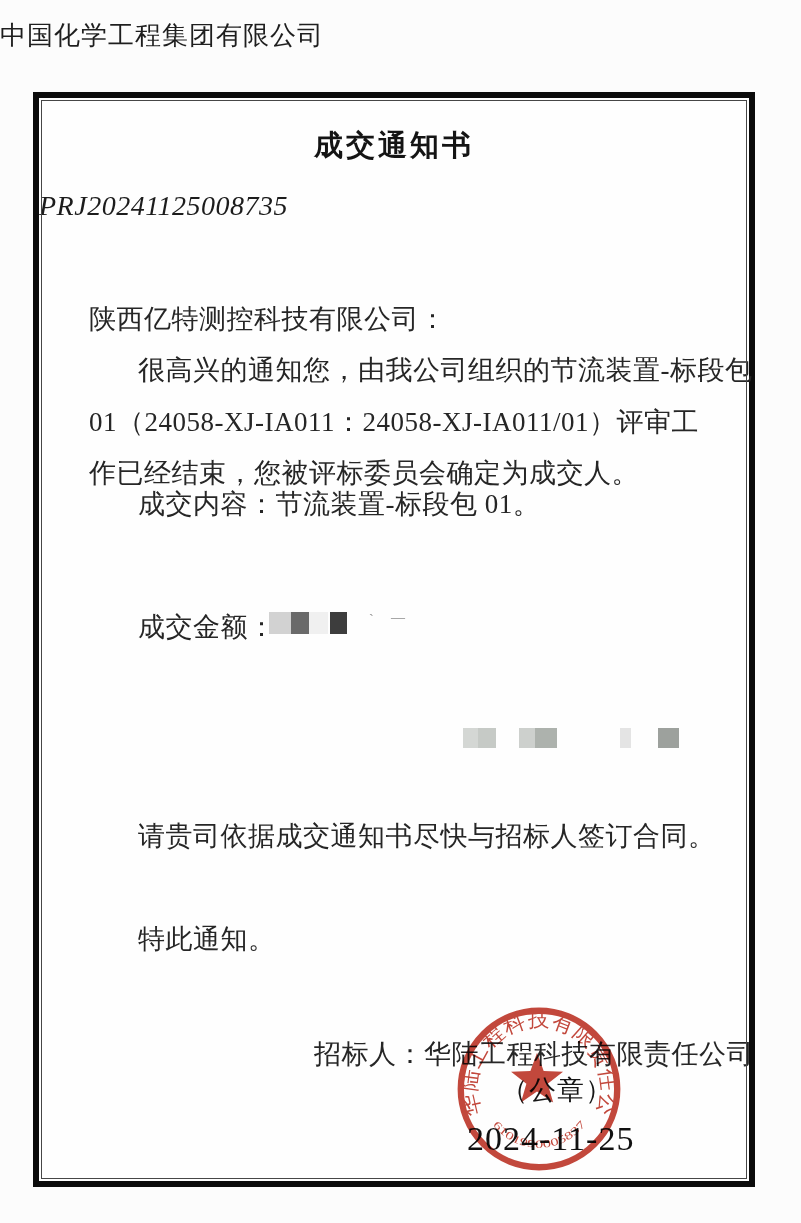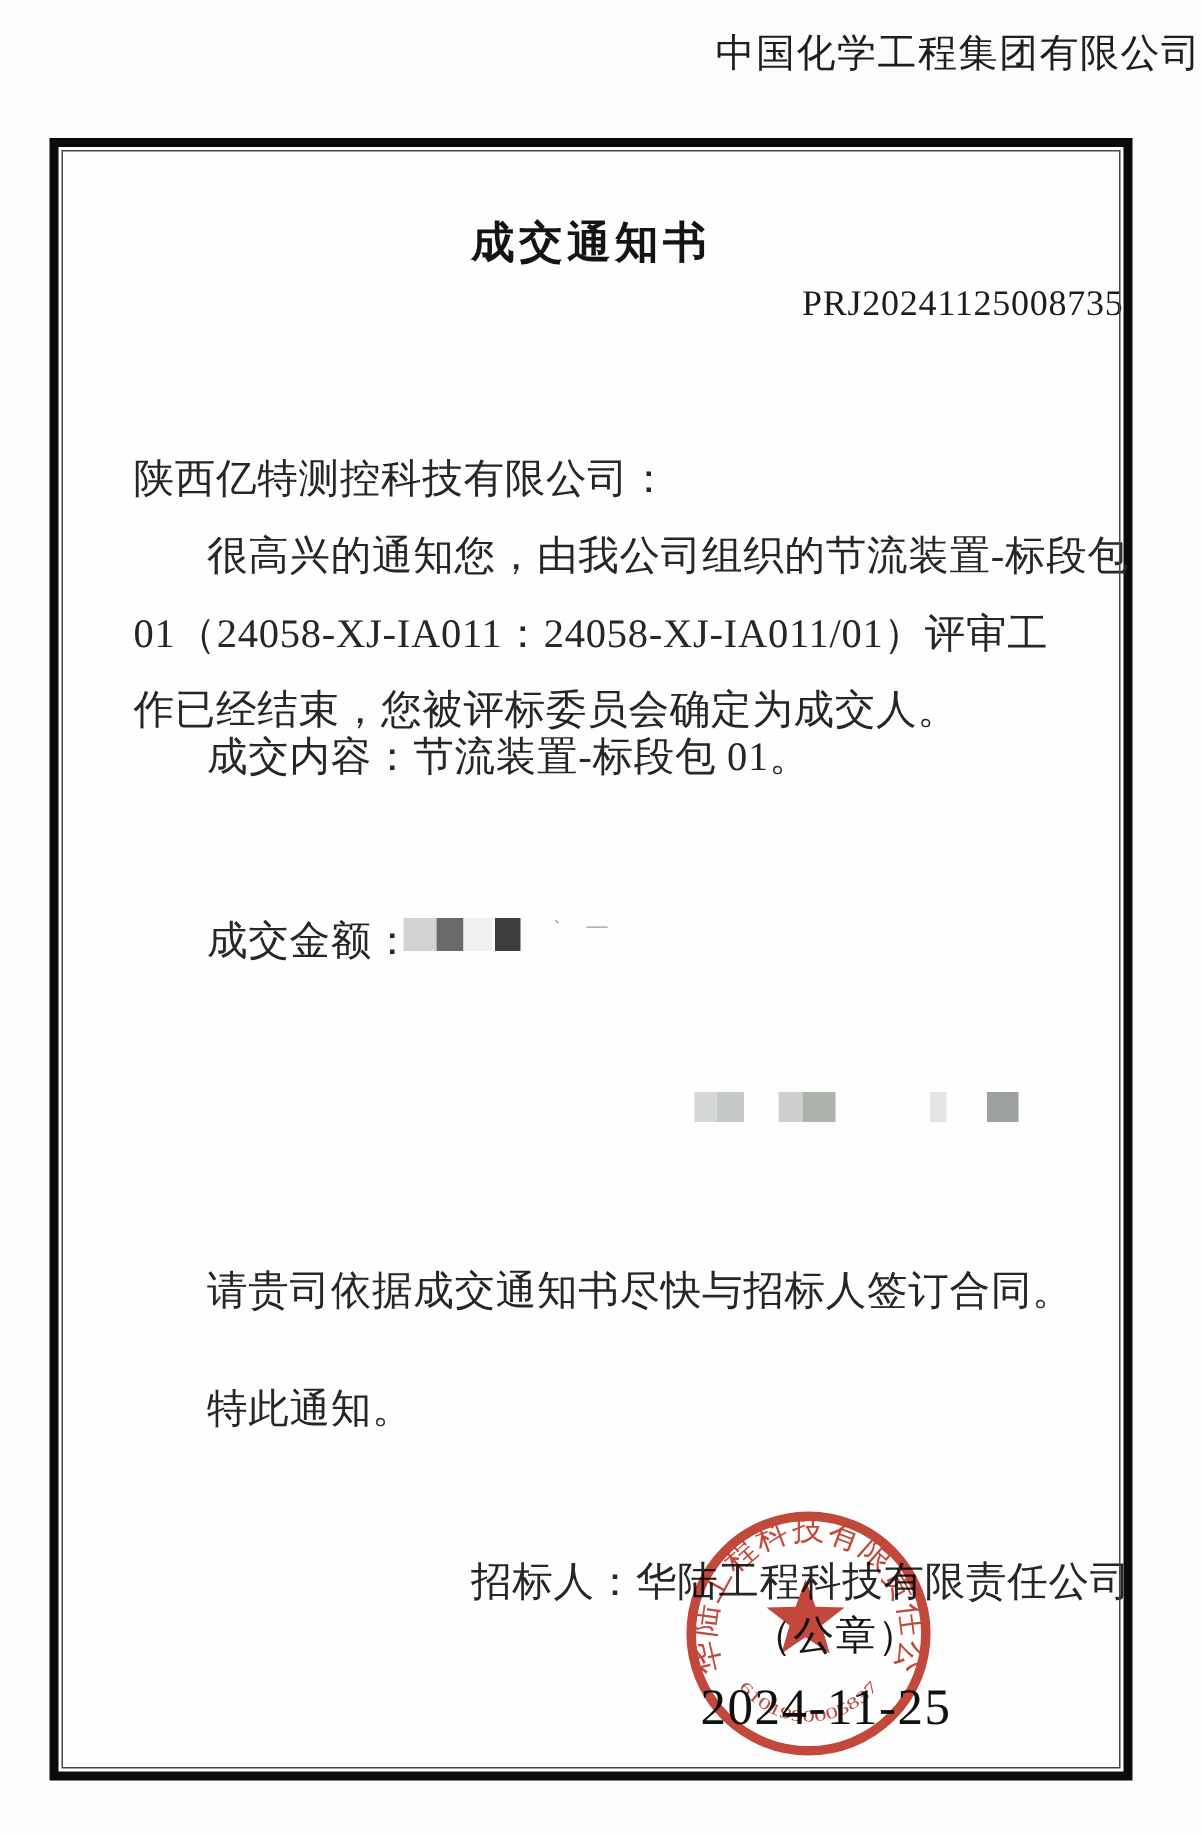--- a/index.html
+++ b/index.html
@@ -6,37 +6,37 @@
   body{
     width:801px;height:1223px;
     background:#fcfcfc;
     position:relative;
     overflow:hidden;
     font-family:"Liberation Serif","DejaVu Serif",serif;
     color:#262626;
   }
   .org-header{
     position:absolute;top:18px;left:0;width:801px;
-    text-align:right;font-size:26px;letter-spacing:1px;color:#1e1e1e;
+    text-align:left;font-size:26px;letter-spacing:1px;color:#1e1e1e;
   }
   .doc-box{
     position:absolute;left:33px;top:92px;width:710px;height:1083px;
     border:6px solid #0b0b0b;background:#fefefe;
   }
   .doc-box::after{
     content:"";position:absolute;inset:2px;border:1px solid #464646;pointer-events:none;
   }
   .line{position:absolute;white-space:nowrap;font-size:27px;letter-spacing:0.5px;color:#262626;}
   .doc-title{
-    position:absolute;top:44px;left:0;width:100%;text-align:center;
+    position:absolute;top:28px;left:0;width:100%;text-align:center;
     font-size:29px;font-weight:700;letter-spacing:3px;color:#141414;
   }
   .prj{
-    position:absolute;top:92px;left:0;width:100%;text-align:right;
-    font-size:24px;letter-spacing:0.5px;color:#1c1c1c;
+    position:absolute;top:92px;left:0;width:100%;text-align:left;
+    font-size:28px;letter-spacing:0.5px;color:#1c1c1c;font-style:italic;
   }
   .redact{position:absolute;}
   .r-b{position:absolute;top:0;height:100%;}
   .faint-mark{position:absolute;color:#8a8a8a;font-size:14px;}
   .tenderer{font-size:27px;}
   .seal-caption{position:absolute;top:974px;left:462px;font-size:27px;letter-spacing:1px;color:#161616;}
   .date-line{position:absolute;top:1022px;left:428px;font-size:34px;letter-spacing:1px;color:#111;}
   .stamp-wrap{
     position:absolute;left:412px;top:903px;width:176px;height:176px;
     mix-blend-mode:multiply;opacity:0.93;
@@ -74,21 +74,21 @@
 
   <div class="redact" style="left:424px;top:630px;width:220px;height:20px;">
     <span class="r-b" style="left:0;width:15px;background:#d4d7d4;"></span>
     <span class="r-b" style="left:15px;width:18px;background:#c6cac6;"></span>
     <span class="r-b" style="left:56px;width:16px;background:#cdd0cd;"></span>
     <span class="r-b" style="left:72px;width:22px;background:#adb2ad;"></span>
     <span class="r-b" style="left:157px;width:11px;background:#e4e4e4;"></span>
     <span class="r-b" style="left:195px;width:21px;background:#9da19d;"></span>
   </div>
 
-  <div class="line" style="left:99px;top:720px;margin-top:24px;">请贵司依据成交通知书尽快与招标人签订合同。</div>
+  <div class="line" style="left:99px;top:720px;">请贵司依据成交通知书尽快与招标人签订合同。</div>
 
   <div class="line" style="left:99px;top:823px;">特此通知。</div>
 
   <div class="line tenderer" style="left:275px;top:922px;margin-top:16px;">招标人：华陆工程科技有限责任公司</div>
 
   <div class="seal-caption">（公章）</div>
 
   <div class="date-line">2024-11-25</div>
 
   <div class="stamp-wrap">

